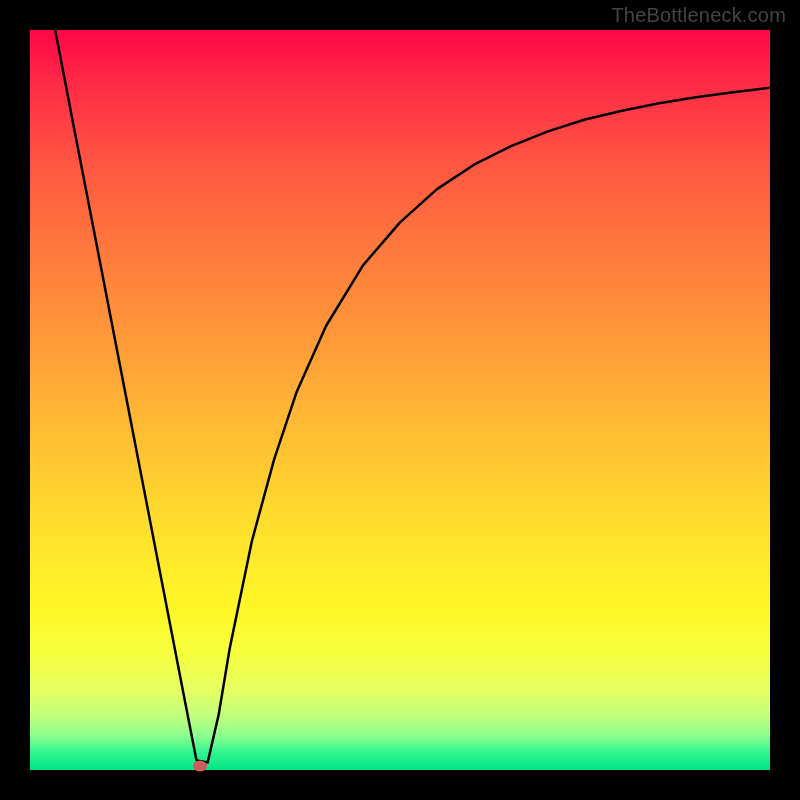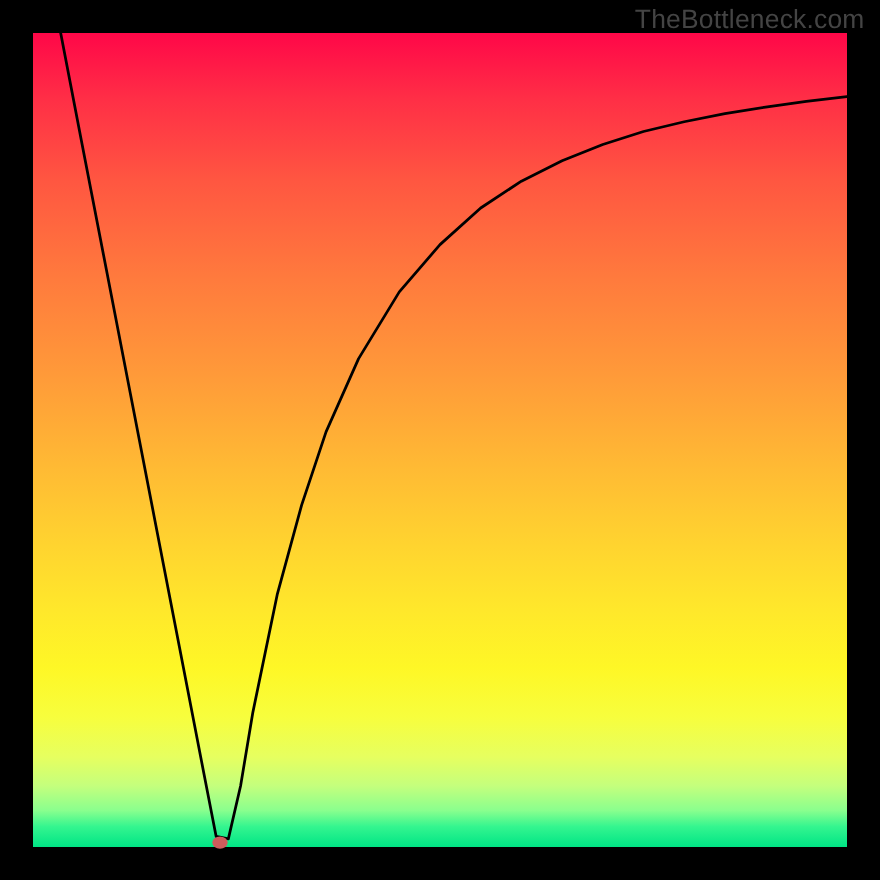--- a/index.html
+++ b/index.html
@@ -15,21 +15,21 @@
     position: relative;
     width: 800px;
     height: 800px;
     background: #000;
   }
   .watermark {
     position: absolute;
     top: 4px;
     right: 14px;
     color: #444;
-    font-size: 24px;
+    font-size: 20px;
     font-weight: 500;
     letter-spacing: 0.2px;
     z-index: 10;
   }
   .plot {
     position: absolute;
     left: 30px;
     top: 30px;
     width: 740px;
     height: 740px;

